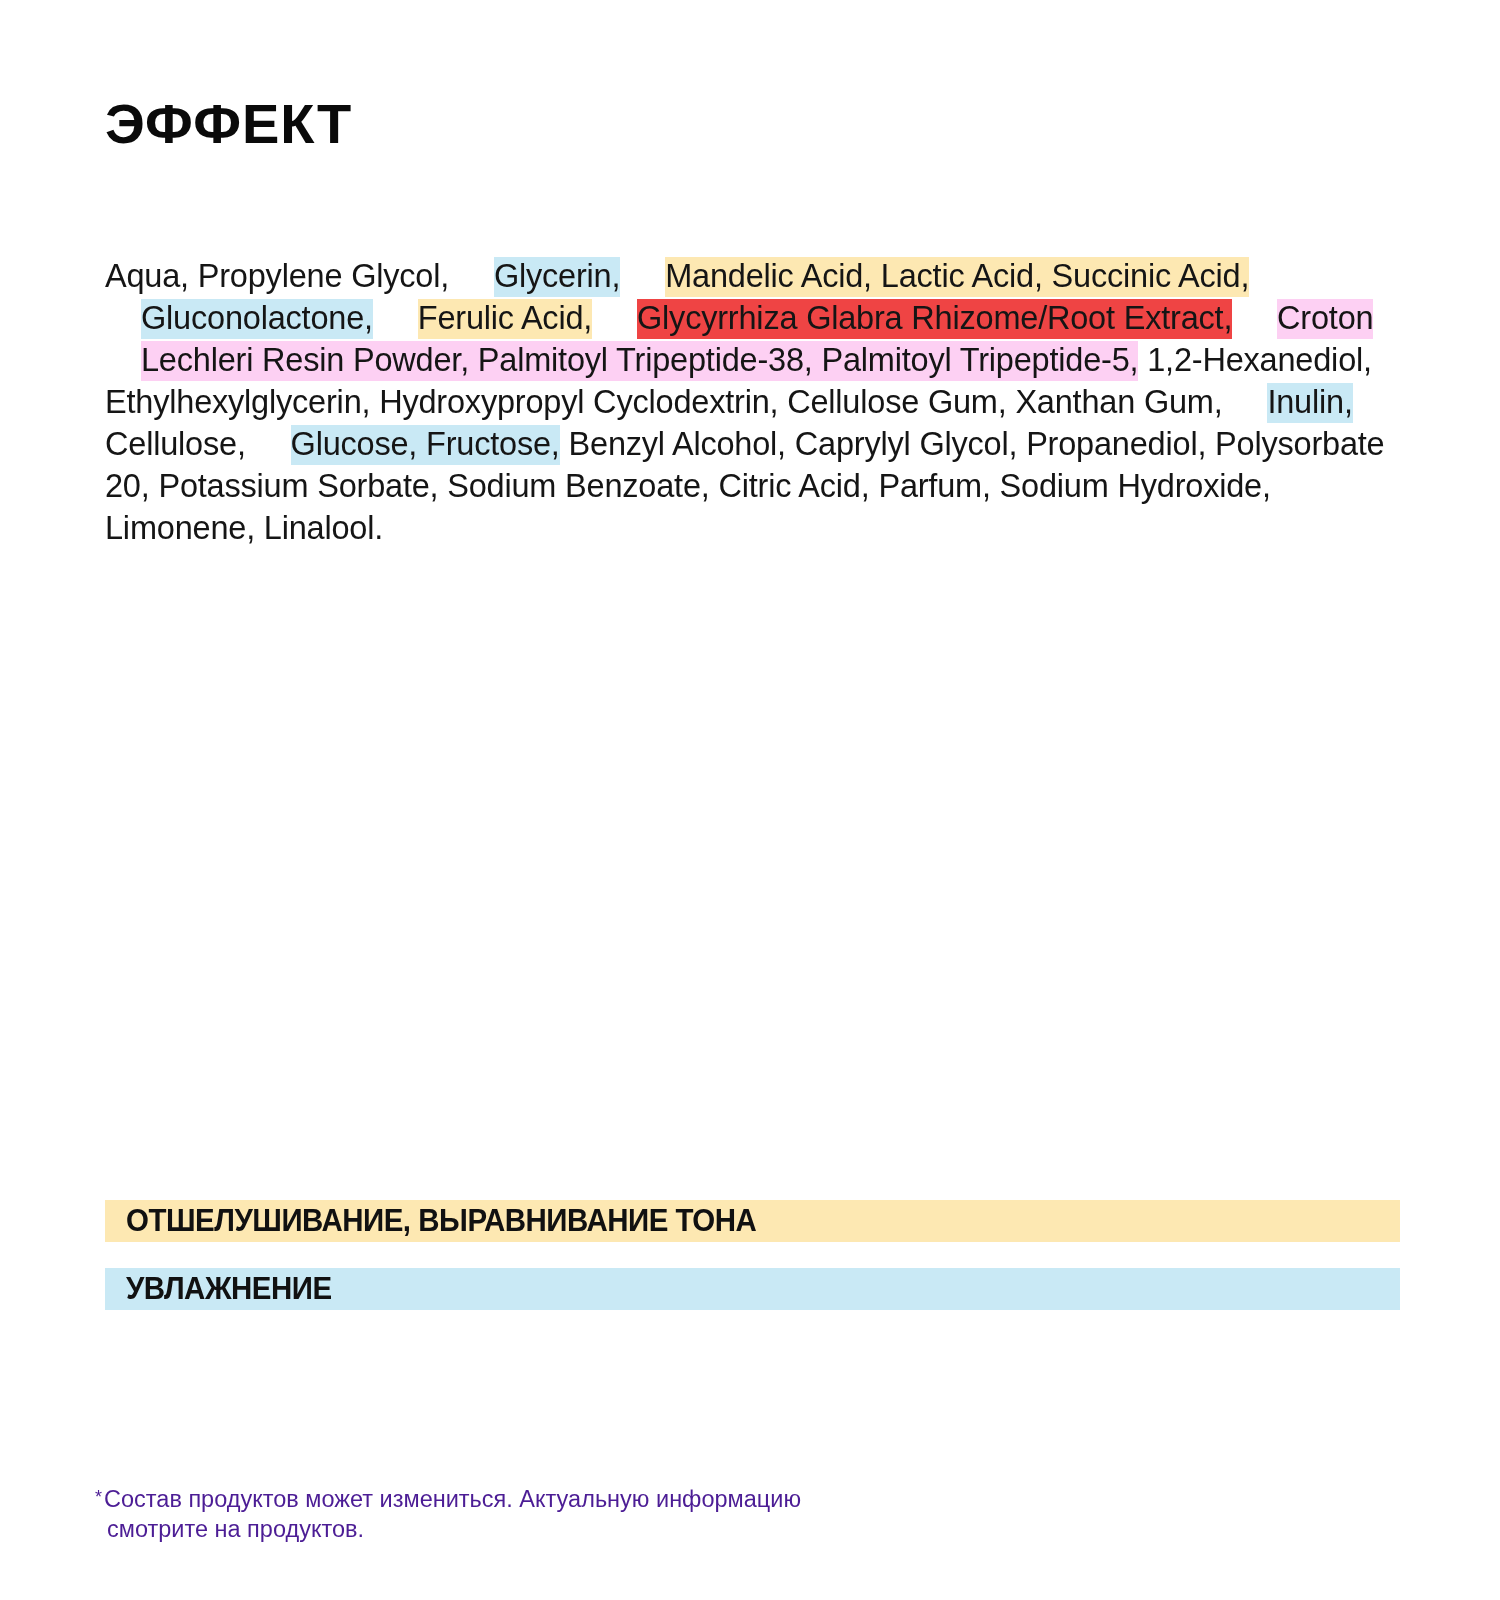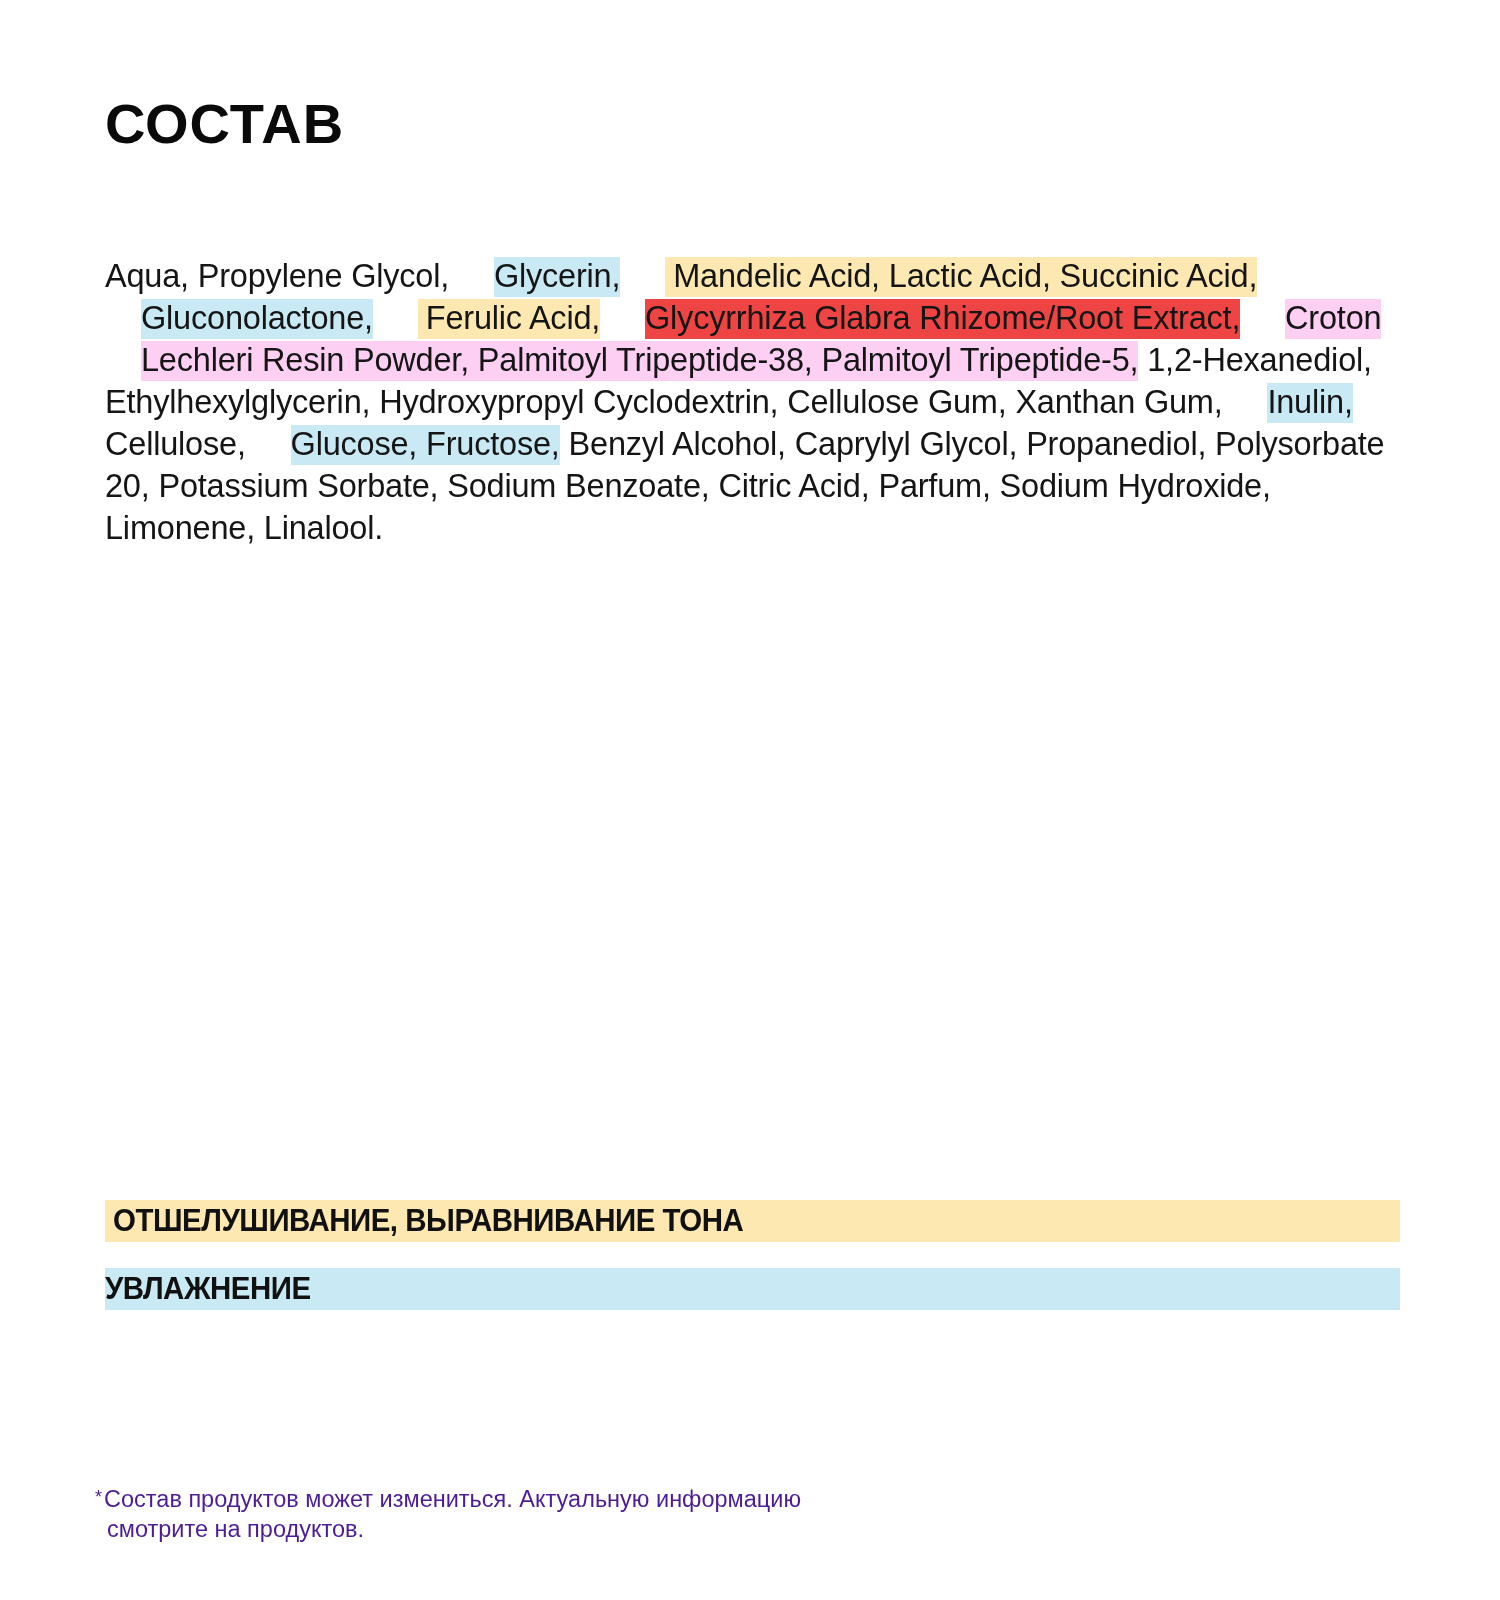--- a/index.html
+++ b/index.html
@@ -35,36 +35,37 @@
       line-height: 42px;
       color: #151515;
       letter-spacing: -0.2px;
     }
     .hl {
       padding: 1px 0 3px 0;
       -webkit-box-decoration-break: clone;
       box-decoration-break: clone;
       margin-left: 36px;
     }
-    .hl-exfoliation { background: #fde8b2; padding-left: 8px; }
+    .hl-exfoliation { background: #fde8b2; }
     .hl-moisture    { background: #c9e9f5; }
     .hl-antiage     { background: #fdd0f3; }
     .hl-antioxidant { background: #ef4444; }
 
     .legend {
       position: absolute;
       left: 105px;
       top: 1200px;
       width: 1295px;
     }
     .legend-item {
       height: 42px;
       margin-bottom: 26px;
       display: flex;
       align-items: center;
+      padding-left: 21px;
       box-sizing: border-box;
     }
     .legend-label {
       font-size: 31px;
       font-weight: 700;
       letter-spacing: -0.5px;
       color: #111111;
       transform: scaleX(0.95);
       transform-origin: left center;
       white-space: nowrap;
@@ -85,21 +86,21 @@
       margin-right: 2px;
     }
     .footnote-line2 {
       display: block;
       padding-left: 12px;
     }
   </style>
 </head>
 <body>
 
-<h1 class="title">СОСТАВ</h1>
+<h1 class="title">ЭФФЕКТ</h1>
 
 <p class="ingredients" style="margin:0;">
   <span>Aqua, Propylene Glycol, </span><span class="hl hl-moisture">Glycerin,</span><span> </span><span class="hl hl-exfoliation">Mandelic Acid, Lactic Acid, Succinic Acid,</span><span> </span><span class="hl hl-moisture">Gluconolactone,</span><span> </span><span class="hl hl-exfoliation">Ferulic Acid,</span><span> </span><span class="hl hl-antioxidant">Glycyrrhiza Glabra Rhizome/Root Extract,</span><span> </span><span class="hl hl-antiage">Croton Lechleri Resin Powder, Palmitoyl Tripeptide-38, Palmitoyl Tripeptide-5,</span><span> 1,2-Hexanediol, Ethylhexylglycerin, Hydroxypropyl Cyclodextrin, Cellulose Gum, Xanthan Gum, </span><span class="hl hl-moisture">Inulin,</span><span> Cellulose, </span><span class="hl hl-moisture">Glucose, Fructose,</span><span> Benzyl Alcohol, Caprylyl Glycol, Propanediol, Polysorbate 20, Potassium Sorbate, Sodium Benzoate, Citric Acid, Parfum, Sodium Hydroxide, Limonene, Linalool.</span>
 </p>
 
 <div class="legend">
   <div class="legend-item hl-exfoliation">
     <span class="legend-label">ОТШЕЛУШИВАНИЕ, ВЫРАВНИВАНИЕ ТОНА</span>
   </div>
   <div class="legend-item hl-moisture">

